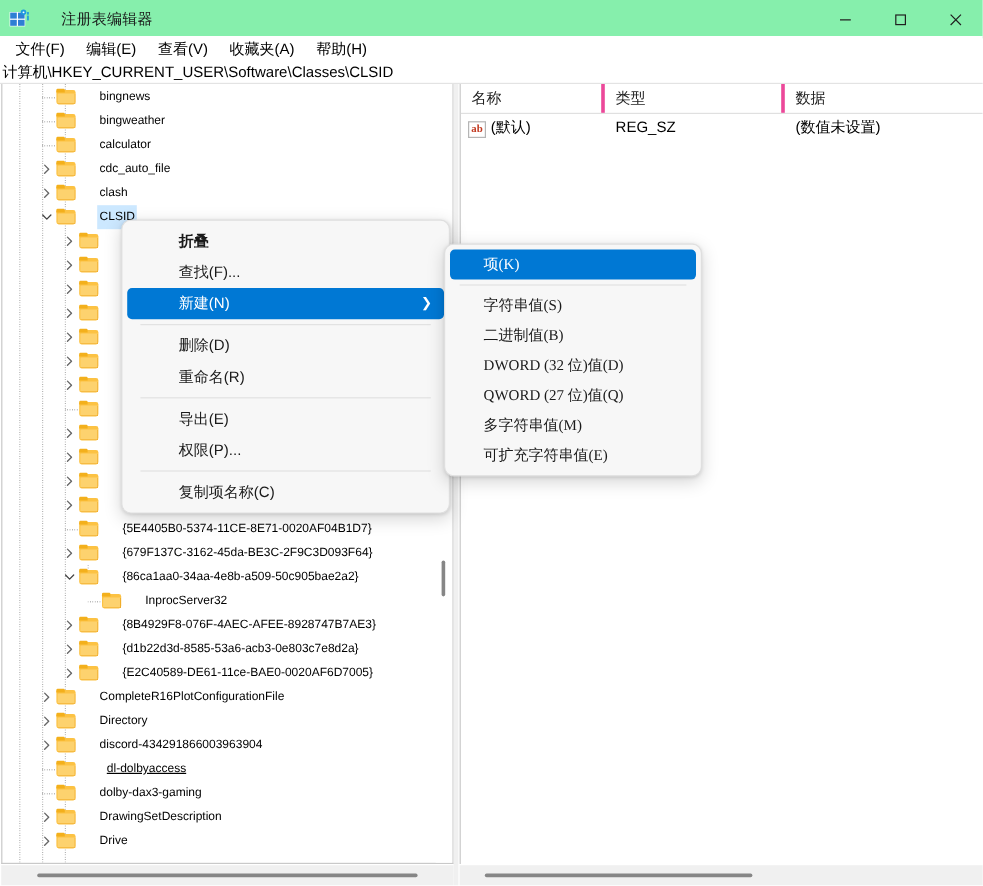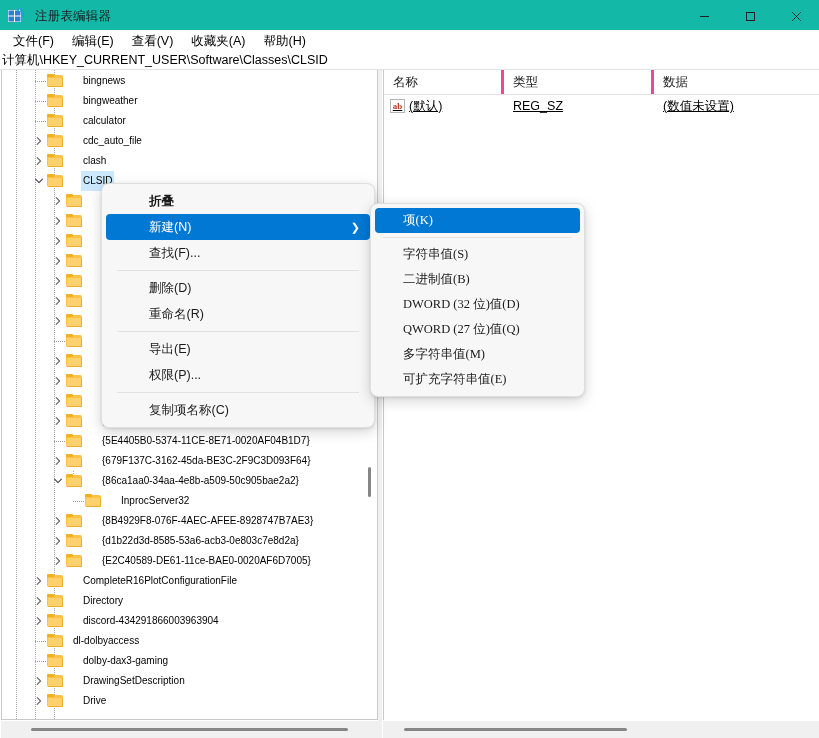--- a/index.html
+++ b/index.html
@@ -17,22 +17,22 @@
     position: relative;
     width: 819px;
     height: 738px;
     background: #ffffff;
   }
 
   
   .titlebar {
     position: absolute; top: 0; left: 0;
     width: 819px; height: 32px;
-    background: #14b8a6;
-    display: flex; align-items: center;
+    background: #86efac;
+    display: flex; align-items: center; gap: 16px;
   }
   .title-icon {
     position: relative;
     margin-left: 7px;
     width: 18px; height: 18px;
     flex: 0 0 18px;
   }
   .title-text {
     margin-left: 10px;
     font-size: 12.5px;
@@ -214,21 +214,21 @@
   .lv-col.c2 { width: 150px; }
   .lv-col.c3 { width: 165px; border-right: none; }
 
   .lv-row {
     height: 22px;
     display: flex; align-items: center;
     font-size: 12.5px;
     color: #000;
     cursor: default;
   }
-  .lv-cell { display: flex; align-items: center; white-space: nowrap; overflow: hidden; text-decoration: underline; }
+  .lv-cell { display: flex; align-items: flex-end; white-space: nowrap; overflow: hidden; }
   .lv-cell.c1 { width: 120px; padding-left: 6px; }
   .lv-cell.c2 { width: 150px; padding-left: 9px; }
   .lv-cell.c3 { width: 165px; padding-left: 9px; }
 
   .ab-icon {
     position: relative;
     width: 15px; height: 14px;
     border: 1px solid #b5b5b5;
     background: #ffffff;
     margin-right: 4px;
@@ -720,21 +720,21 @@
             </span>
             <span class="label" style="left: 66px;">discord-434291866003963904</span>
           </div>
           <div class="tree-row">
             <span class="twisty" style="left: 29px;"></span>
             <span class="folder" style="left: 45px; top: 3px;">
               <span class="f-back"></span>
               <span class="f-tab"></span>
               <span class="f-front"></span>
             </span>
-            <span class="label" style="left: 56px;">dl-dolbyaccess</span>
+            <span class="label" style="left: 72px; text-decoration: underline;">dl-dolbyaccess</span>
             <span class="tick" style="left: 33px; top: 10px; width: 11px;"></span>
           </div>
           <div class="tree-row">
             <span class="twisty" style="left: 29px;"></span>
             <span class="folder" style="left: 45px; top: 3px;">
               <span class="f-back"></span>
               <span class="f-tab"></span>
               <span class="f-front"></span>
             </span>
             <span class="label" style="left: 66px;">dolby-dax3-gaming</span>
@@ -797,27 +797,27 @@
     </div>
     <div class="hscroll-right">
       <div class="hthumb" style="left:21px;width:223px;"></div>
     </div>
   </div>
 
   <div class="ctxmenu" id="main-ctx">
       <div class="ctx-item bold">
         <span>折叠</span>
       </div>
+      <div class="ctx-item">
+        <span>查找(F)...</span>
+      </div>
       <div class="ctx-item highlighted">
         <span>新建(N)</span>
         <span class="chev">❯</span>
       </div>
-      <div class="ctx-item">
-        <span>查找(F)...</span>
-      </div>
       <div class="ctx-sep"></div>
       <div class="ctx-item">
         <span>删除(D)</span>
       </div>
       <div class="ctx-item">
         <span>重命名(R)</span>
       </div>
       <div class="ctx-sep"></div>
       <div class="ctx-item">
         <span>导出(E)</span>

